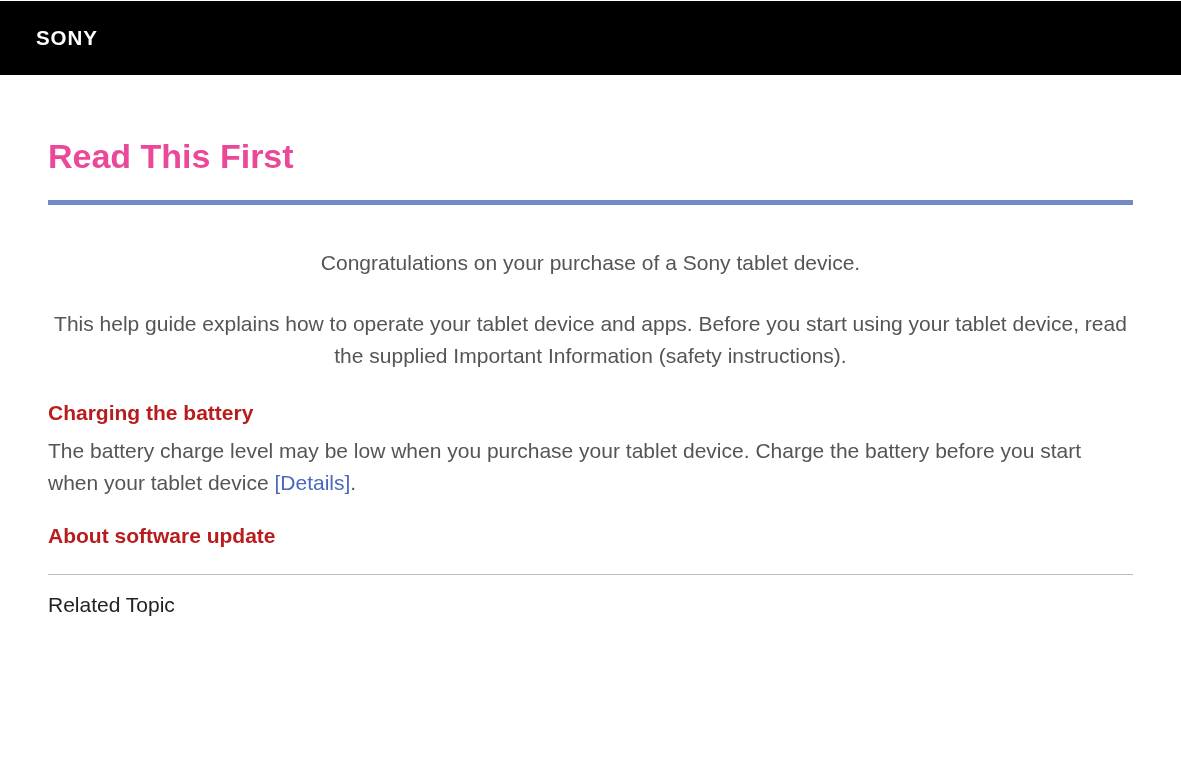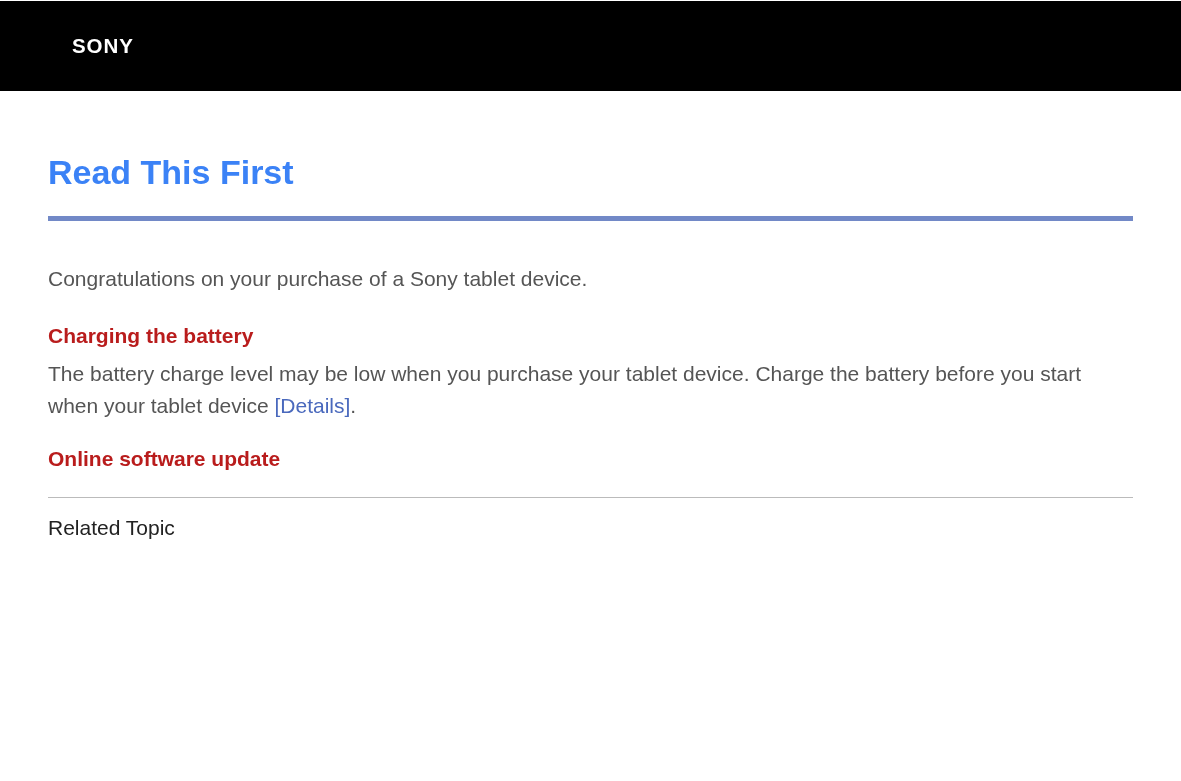--- a/index.html
+++ b/index.html
@@ -11,52 +11,53 @@
       font-family: Arial, Helvetica, sans-serif;
       background: #fff;
       width: 1181px;
     }
     .top-strip {
       height: 1px;
       background: #fff;
     }
     .header-bar {
       background: #000;
-      height: 90px;
+      height: 74px;
       display: flex;
       align-items: center;
-      padding-left: 72px;
+      padding-left: 36px;
     }
     .sony-logo {
       color: #fff;
       width: 140px;
       height: auto;
     }
     .content {
       padding: 0 48px;
       max-width: 1181px;
     }
     .page-title {
       font-size: 34px;
       font-weight: bold;
-      color: #3b82f6;
+      color: #ec4899;
       margin-top: 62px;
       margin-bottom: 24px;
     }
     .title-rule {
       height: 5px;
       background: #7289c7;
       border: none;
       margin-bottom: 42px;
     }
     .paragraph {
       font-size: 21px;
       color: #555;
       line-height: 1.55;
       margin-bottom: 28px;
+      text-align: center;
     }
     .section-heading {
       font-size: 21px;
       font-weight: bold;
       color: #b91c1c;
       margin-top: 12px;
       margin-bottom: 10px;
     }
     .section-text {
       font-size: 21px;
@@ -101,24 +102,25 @@
   <svg class="sony-logo" viewBox="0 0 300 52" fill="currentColor" aria-label="SONY">
     <text x="0" y="40" font-family="Arial Black, Arial, sans-serif" font-size="44" font-weight="900" letter-spacing="2">SONY</text>
   </svg>
 </div>
 
 <div class="content">
   <h1 class="page-title">Read This First</h1>
   <hr class="title-rule">
 
   <p class="paragraph">Congratulations on your purchase of a Sony tablet device.</p>
+  <p class="paragraph">This help guide explains how to operate your tablet device and apps. Before you start using your tablet device, read the supplied Important Information (safety instructions).</p>
 
   <h2 class="section-heading">Charging the battery</h2>
   <p class="section-text">
     <span>The battery charge level may be low when you purchase your tablet device. Charge the battery before you start when your tablet device </span><a class="link">[Details]</a><span>.</span>
   </p>
 
-  <h2 class="section-heading">Online software update</h2>
+  <h2 class="section-heading">About software update</h2>
 
   <hr class="thin-rule">
 
   <h3 class="related-heading">Related Topic</h3>
 </div>
 
 </body></html>

